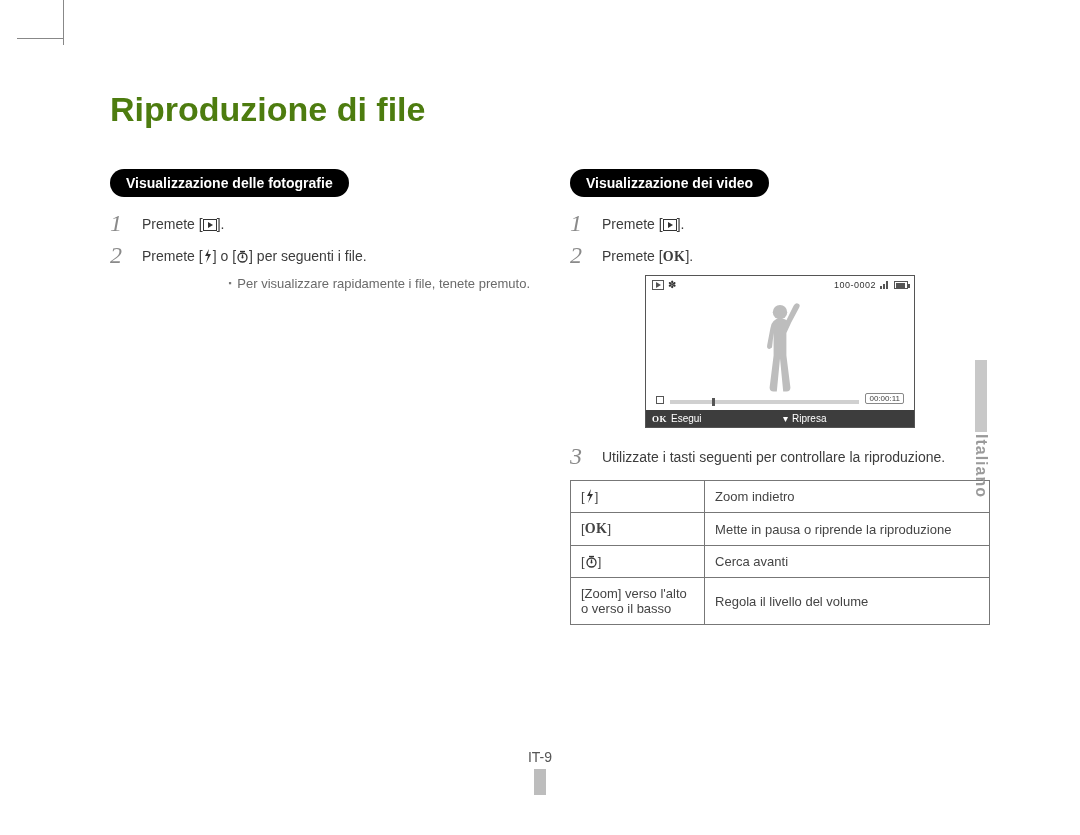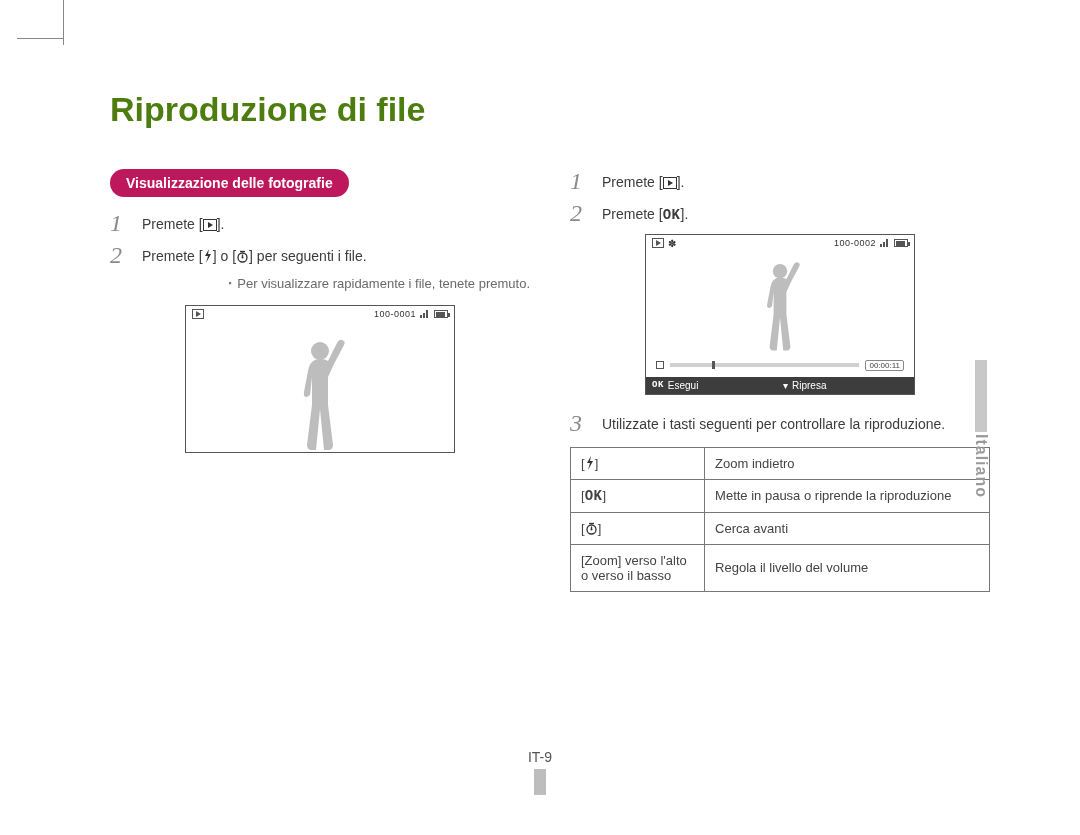--- a/index.html
+++ b/index.html
@@ -38,21 +38,21 @@
   }
   .columns {
     display: flex;
     gap: 40px;
   }
   .col {
     flex: 1;
   }
   .pill {
     display: inline-block;
-    background: #be185d;
+    background: #000000;
     color: #fff;
     font-size: 14px;
     font-weight: bold;
     padding: 6px 16px;
     border-radius: 14px;
     margin-bottom: 14px;
   }
   .step {
     display: flex;
     align-items: flex-start;
@@ -86,21 +86,21 @@
     font-size: 9px;
     color: #777;
     margin-right: 6px;
     vertical-align: 2px;
   }
   .key {
     display: inline-block;
     vertical-align: -2px;
   }
   .key svg { display: block; }
-  .ok { font-family: Liberation Mono, monospace; font-weight: bold; font-size: 14px; letter-spacing: 0.5px; }
+  .ok { font-family: Liberation Serif, serif; font-weight: bold; font-size: 14px; letter-spacing: 0.5px; }
 
   
   .screen {
     border: 1px solid #555;
     width: 270px;
     margin: 12px auto 0 auto;
     font-size: 10px;
   }
   .scr-top {
     display: flex;
@@ -119,22 +119,22 @@
     align-items: flex-end;
     justify-content: center;
   }
   .person {
     width: 60px;
     height: 115px;
     position: relative;
   }
   .person svg { width:100%; height:100%; }
   .scr-prog {
-    margin: 8px 10px 6px 10px;
-    display:flex; align-items:center; gap:6px;
+    margin: 0 10px 6px 10px;
+    display:flex; align-items:flex-end; gap:6px;
     font-size:9px;
     color:#444;
   }
   .prog-bar {
     flex:1; height:4px; background:#d0d0d0; position:relative;
   }
   .prog-bar::after{
     content:""; position:absolute; left:22%; top:-2px; width:3px; height:8px; background:#555;
   }
   .prog-time {
@@ -260,51 +260,24 @@
                 <circle cx="6.5" cy="7.5" r="4.5" fill="none" stroke="#333" stroke-width="1.3"></circle>
                 <line x1="6.5" y1="7.5" x2="6.5" y2="4.5" stroke="#333" stroke-width="1.3"></line>
                 <line x1="4" y1="1.5" x2="9" y2="1.5" stroke="#333" stroke-width="1.3"></line>
                 <circle cx="6.5" cy="7.5" r="1" fill="#333"></circle>
               </svg></span><span>] per seguenti i file.</span>
         </div>
       </div>
 
       <div class="sub">Per visualizzare rapidamente i file, tenete premuto.</div>
 
-      <div class="screen">
-        <div class="scr-top">
-          <div class="left-icons">
-            <span class="mini-icon play"></span>
-          </div>
-          <div class="right-icons">
-            <span>100-0001</span>
-            <span class="sig">
-                <span></span>
-                <span></span>
-                <span></span>
-              </span>
-            <span class="batt">
-                <span class="fill"></span>
-              </span>
-          </div>
-        </div>
-        <div class="scr-body">
-          <div class="person">
-            <svg viewBox="0 0 60 115">
-                <g fill="#bdbdbd">
-                  <circle cx="30" cy="14" r="9"></circle>
-                  <path d="M30 22 Q20 22 18 34 L14 55 Q13 60 17 60 L20 58 L22 40 L22 68 L17 108 Q17 113 22 113 L26 113 L30 72 L34 113 L38 113 Q43 113 43 108 L38 68 L38 40 L44 27 L54 8 Q56 4 52 3 Q49 2 47 6 L38 24 Q36 22 30 22 Z"></path>
-                </g>
-              </svg>
-          </div>
-        </div>
-      </div>
     </div>
 
     <div class="col">
+      <div class="pill">Visualizzazione dei video</div>
 
       <div class="step">
         <div class="step-num">1</div>
         <div class="step-text">
           <span>Premete [</span><span class="key"><svg width="14" height="12" viewBox="0 0 14 12">
                 <rect x="0.5" y="0.5" width="13" height="11" fill="none" stroke="#333"></rect>
                 <polygon points="5,3 10,6 5,9" fill="#333"></polygon>
               </svg></span><span>].</span>
         </div>
       </div>

